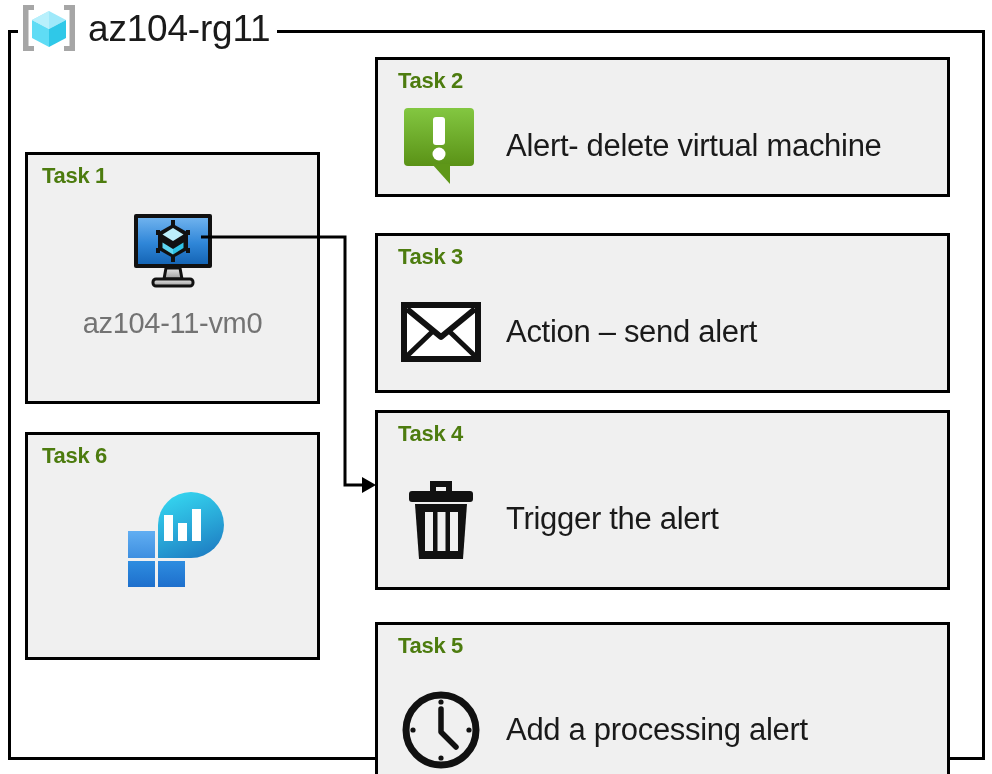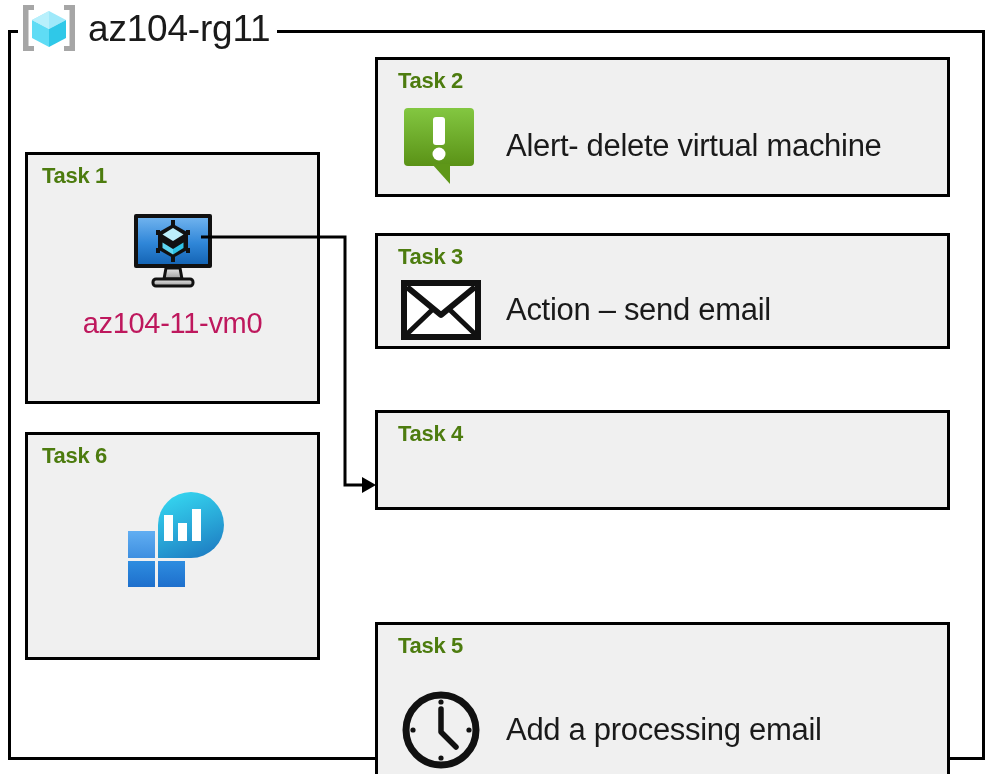--- a/index.html
+++ b/index.html
@@ -58,21 +58,21 @@
   }
 
   
   .card-left{width:295px;}
   .card-left .card-title{left:14px;top:8px;}
   .card-left .card-icon{
     position:absolute;left:0;right:0;display:flex;justify-content:center;
   }
   .card-left .card-caption{
     position:absolute;left:0;right:0;text-align:center;
-    font-size:29px;color:#be185d;white-space:nowrap;letter-spacing:-0.3px;
+    font-size:29px;color:#737373;white-space:nowrap;letter-spacing:-0.3px;
   }
 
   
   .card-right{left:375px;width:575px;}
   .card-right .card-title{left:20px;top:8px;}
   .card-right .row{
     position:absolute;left:20px;right:14px;top:44px;bottom:6px;
     display:flex;align-items:center;gap:22px;
   }
   .card-right .row .ico{flex:0 0 auto;display:flex;align-items:center;justify-content:center;width:86px;}
@@ -203,52 +203,69 @@
           <rect x="2" y="2" width="70" height="58" rx="4" fill="url(#alertGrad)"></rect>
           <path d="M30 58 L48 58 L48 78 Z" fill="#5E9718"></path>
           <rect x="31" y="11" width="12" height="28" rx="3" fill="#ffffff"></rect>
           <circle cx="37" cy="48" r="6.5" fill="#ffffff"></circle>
         </svg>
       </span>
       <span class="lbl">Alert- delete virtual machine</span>
     </div>
   </div>
 
-  <div class="card card-right" style="top:233px;height:116px;">
+  <div class="card card-right" style="top:233px;height:160px;">
     <div class="card-title">Task 3</div>
     <div class="row">
       <span class="ico">
         <svg viewBox="0 0 80 60" width="80" height="60" aria-hidden="true">
           <rect x="3" y="3" width="74" height="54" fill="#ffffff" stroke="#111111" stroke-width="6"></rect>
           <path d="M6 7 L40 35 L74 7" fill="none" stroke="#111111" stroke-width="6" stroke-linejoin="round"></path>
           <path d="M6 54 L31 30 M74 54 L49 30" fill="none" stroke="#111111" stroke-width="5"></path>
         </svg>
       </span>
-      <span class="lbl">Action – send email</span>
-    </div>
-  </div>
-
-  <div class="card card-right" style="top:410px;height:100px;">
+      <span class="lbl">Action – send alert</span>
+    </div>
+  </div>
+
+  <div class="card card-right" style="top:410px;height:180px;">
     <div class="card-title">Task 4</div>
+    <div class="row">
+      <span class="ico">
+        <svg viewBox="0 0 70 84" width="70" height="84" aria-hidden="true">
+
+          <path d="M24 4 L46 4 L46 14 L40 14 L40 10 L30 10 L30 14 L24 14 Z" fill="#111111"></path>
+
+          <rect x="3" y="14" width="64" height="11" rx="3" fill="#111111"></rect>
+
+          <path d="M9 27 L61 27 L57 82 L13 82 Z" fill="#111111"></path>
+
+          <rect x="19" y="35" width="8" height="39" fill="#f0f0f0"></rect>
+          <rect x="31.5" y="35" width="8" height="39" fill="#f0f0f0"></rect>
+          <rect x="44" y="35" width="8" height="39" fill="#f0f0f0"></rect>
+        </svg>
+      </span>
+      <span class="lbl">Trigger the alert</span>
+    </div>
   </div>
 
   <div class="card card-right" style="top:622px;height:177px;">
     <div class="card-title">Task 5</div>
     <div class="row">
       <span class="ico">
         <svg viewBox="0 0 82 82" width="82" height="82" aria-hidden="true">
           <circle cx="41" cy="41" r="35" fill="none" stroke="#111111" stroke-width="7"></circle>
           <circle cx="41" cy="13" r="2.6" fill="#111111"></circle>
           <circle cx="41" cy="69" r="2.6" fill="#111111"></circle>
           <circle cx="13" cy="41" r="2.6" fill="#111111"></circle>
           <circle cx="69" cy="41" r="2.6" fill="#111111"></circle>
           <path d="M41 20 L41 43 L56 58" fill="none" stroke="#111111" stroke-width="5.5" stroke-linecap="round" stroke-linejoin="round"></path>
         </svg>
       </span>
-      <span class="lbl">Add a processing email</span>
+      <span class="lbl">Add a processing alert</span>
     </div>
   </div>
 
   <svg class="connector" aria-hidden="true">
     <path d="M201 237 L345 237 L345 485 L362 485" fill="none" stroke="#000000" stroke-width="3"></path>
     <path d="M362 477 L376 485 L362 493 Z" fill="#000000"></path>
   </svg>
 
 </div>
 

